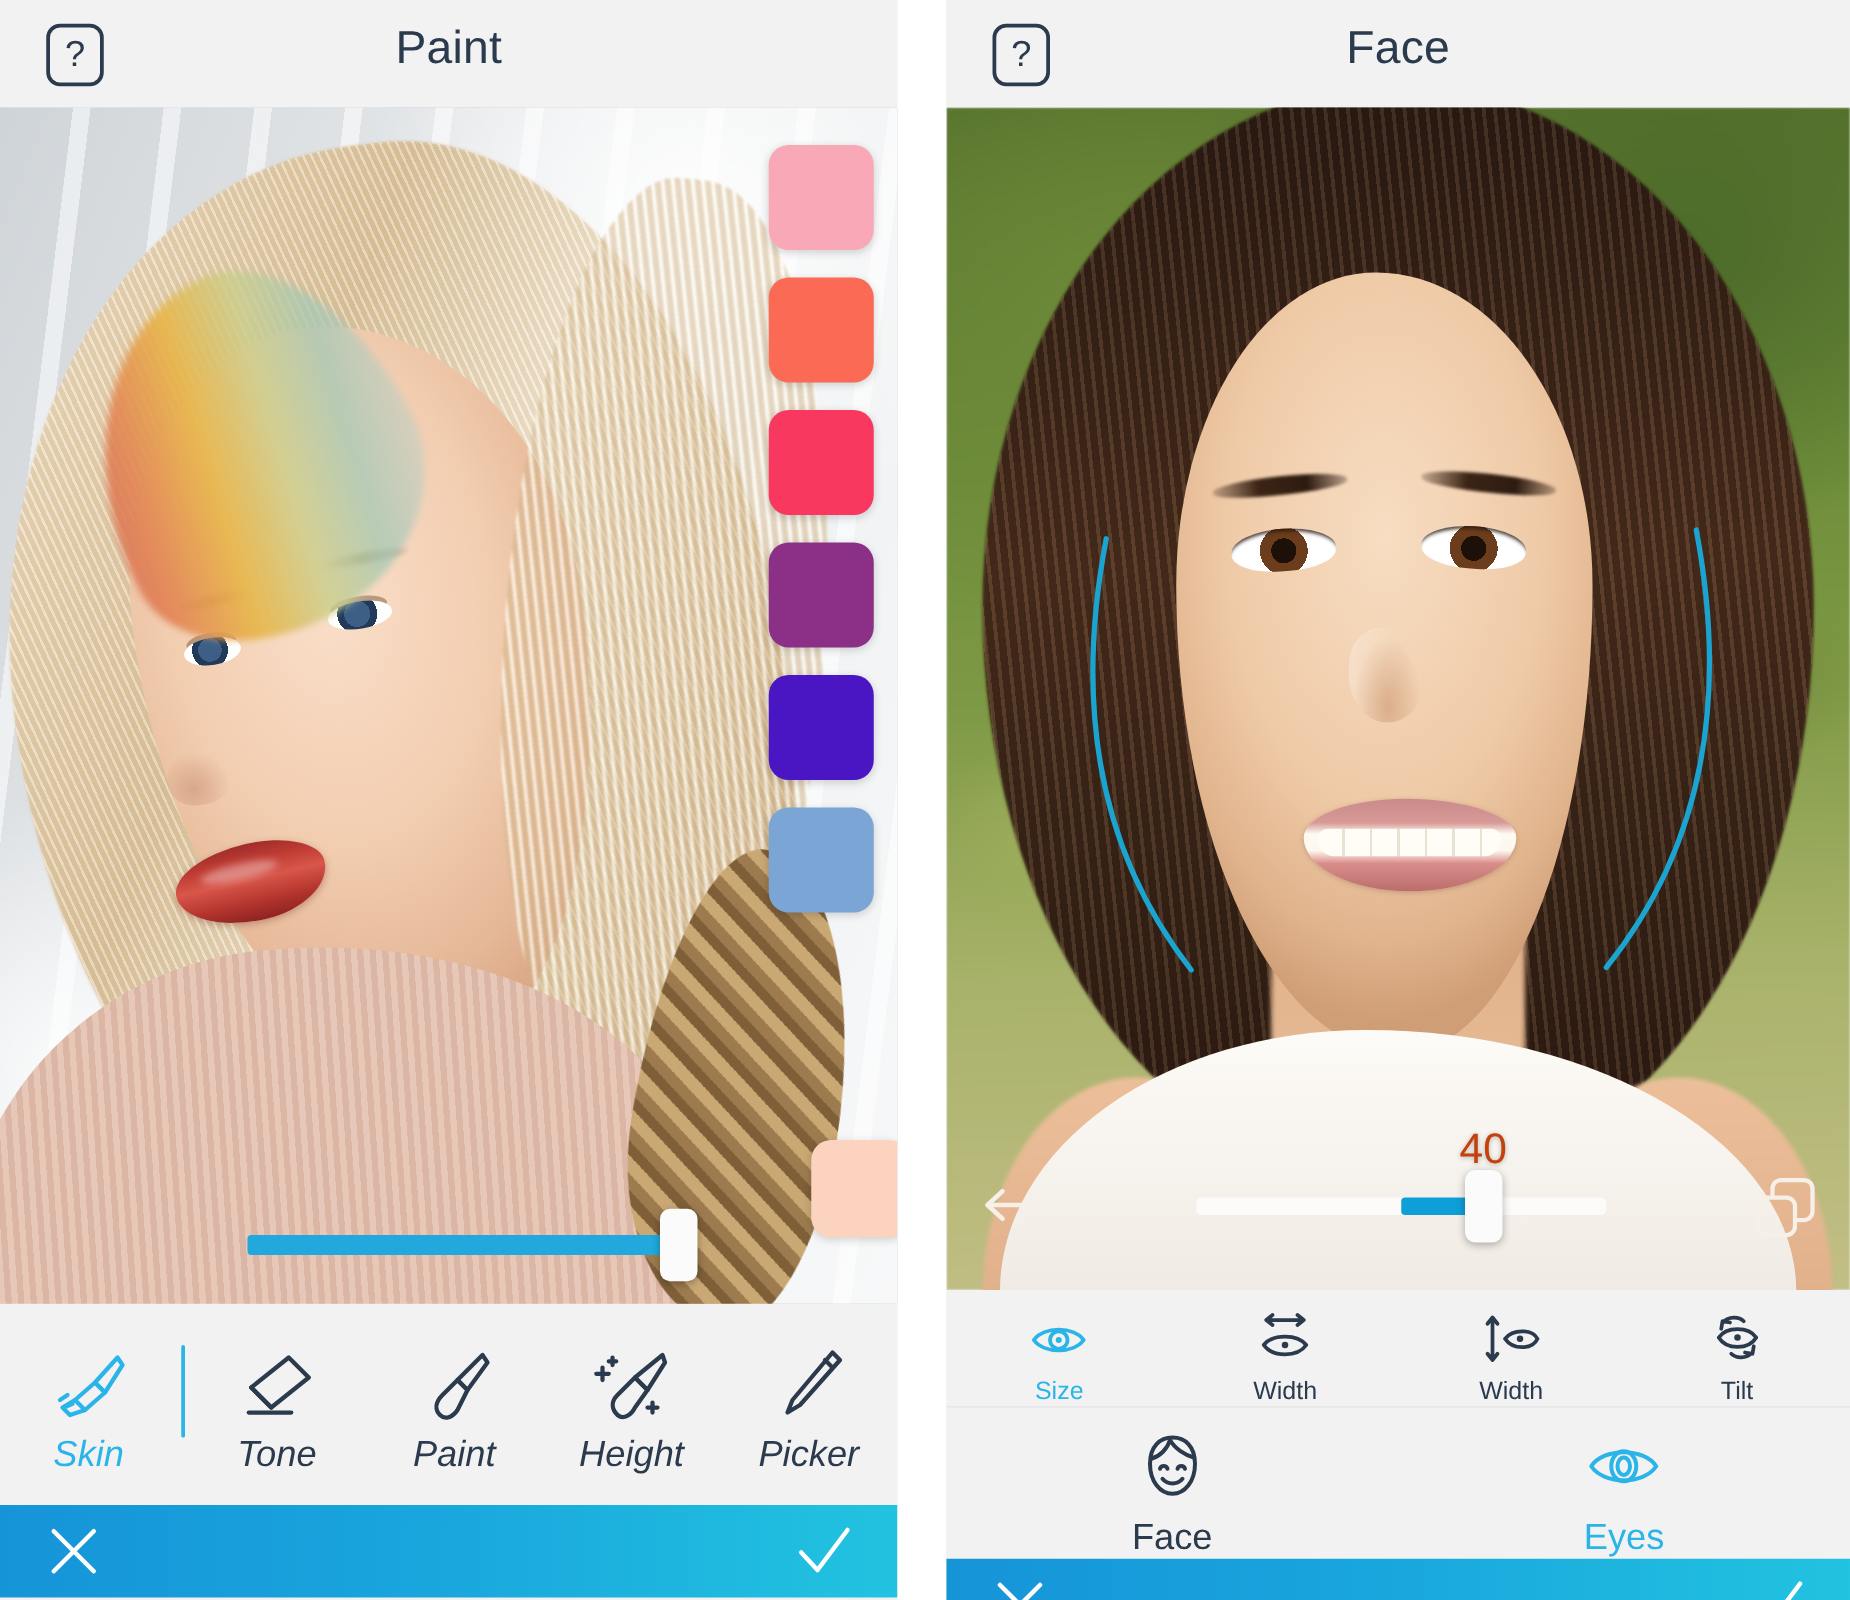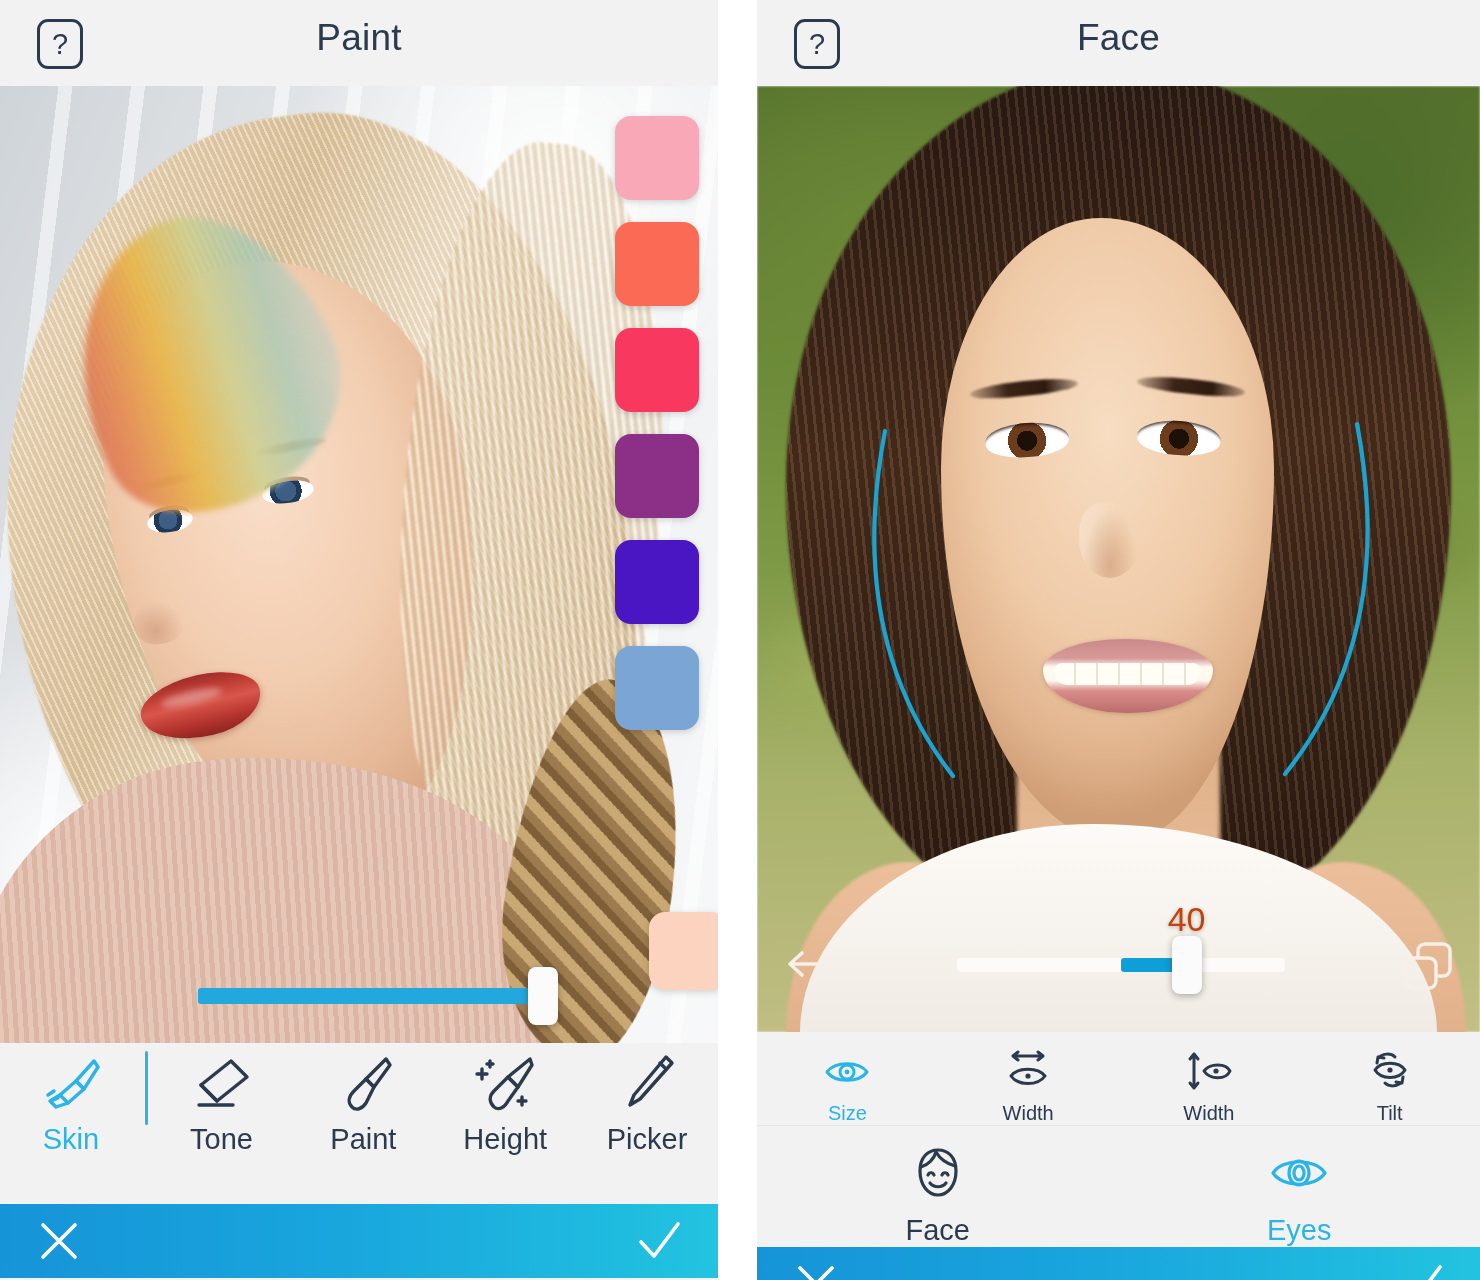--- a/index.html
+++ b/index.html
@@ -267,21 +267,21 @@
   .sr-value {
     position:absolute; left: calc(70% - 40px); top: -58px; width: 80px;
     text-align:center; color:#c2410c; font-size: 34px; font-weight:400;
     text-shadow: 0 1px 4px rgba(0,0,0,.28);
   }
 
   
   .toolrow {
     background:#f2f2f2; display:flex; align-items:flex-start; justify-content:space-around;
   }
-  .toolrow-left  { height: 161px; padding-top: 6px; }
+  .toolrow-left  { height: 161px; padding-top: 31px; font-style: italic; }
   .toolrow-r1 { height: 116px; padding-top: 14px; }
   .toolrow-r2 { height: 145px; padding-top: 14px; border-top:1px solid #e4e4e4; }
 
   .tool { display:flex; flex-direction:column; align-items:center; width: 136px; }
   .tool .ic { height: 66px; display:flex; align-items:center; justify-content:center; }
   .tool .lbl { margin-top: 8px; font-size: 29px; color:#2b3a4d; }
   .tool.active .lbl { color:#2ab4e8; }
   .toolrow-r1 .tool .ic { height: 52px; }
   .toolrow-r1 .tool .lbl { font-size: 20px; margin-top: 4px; }
 

